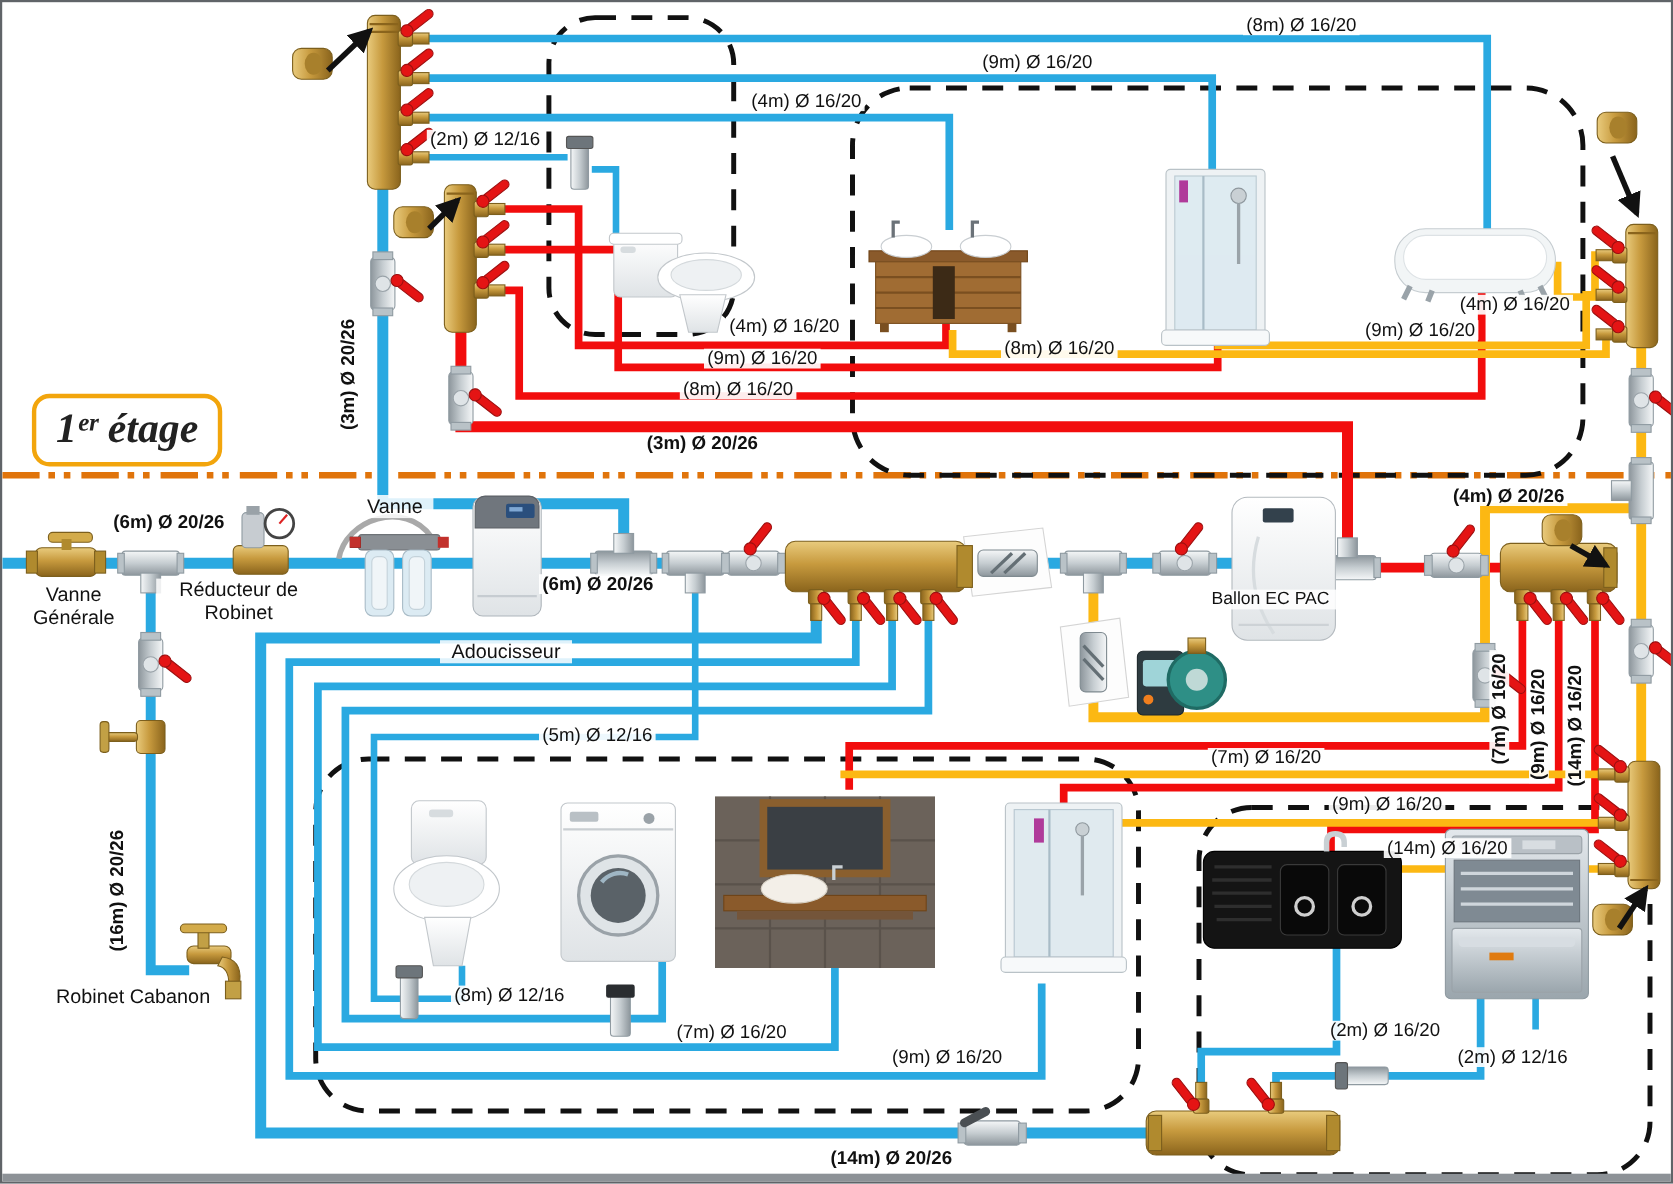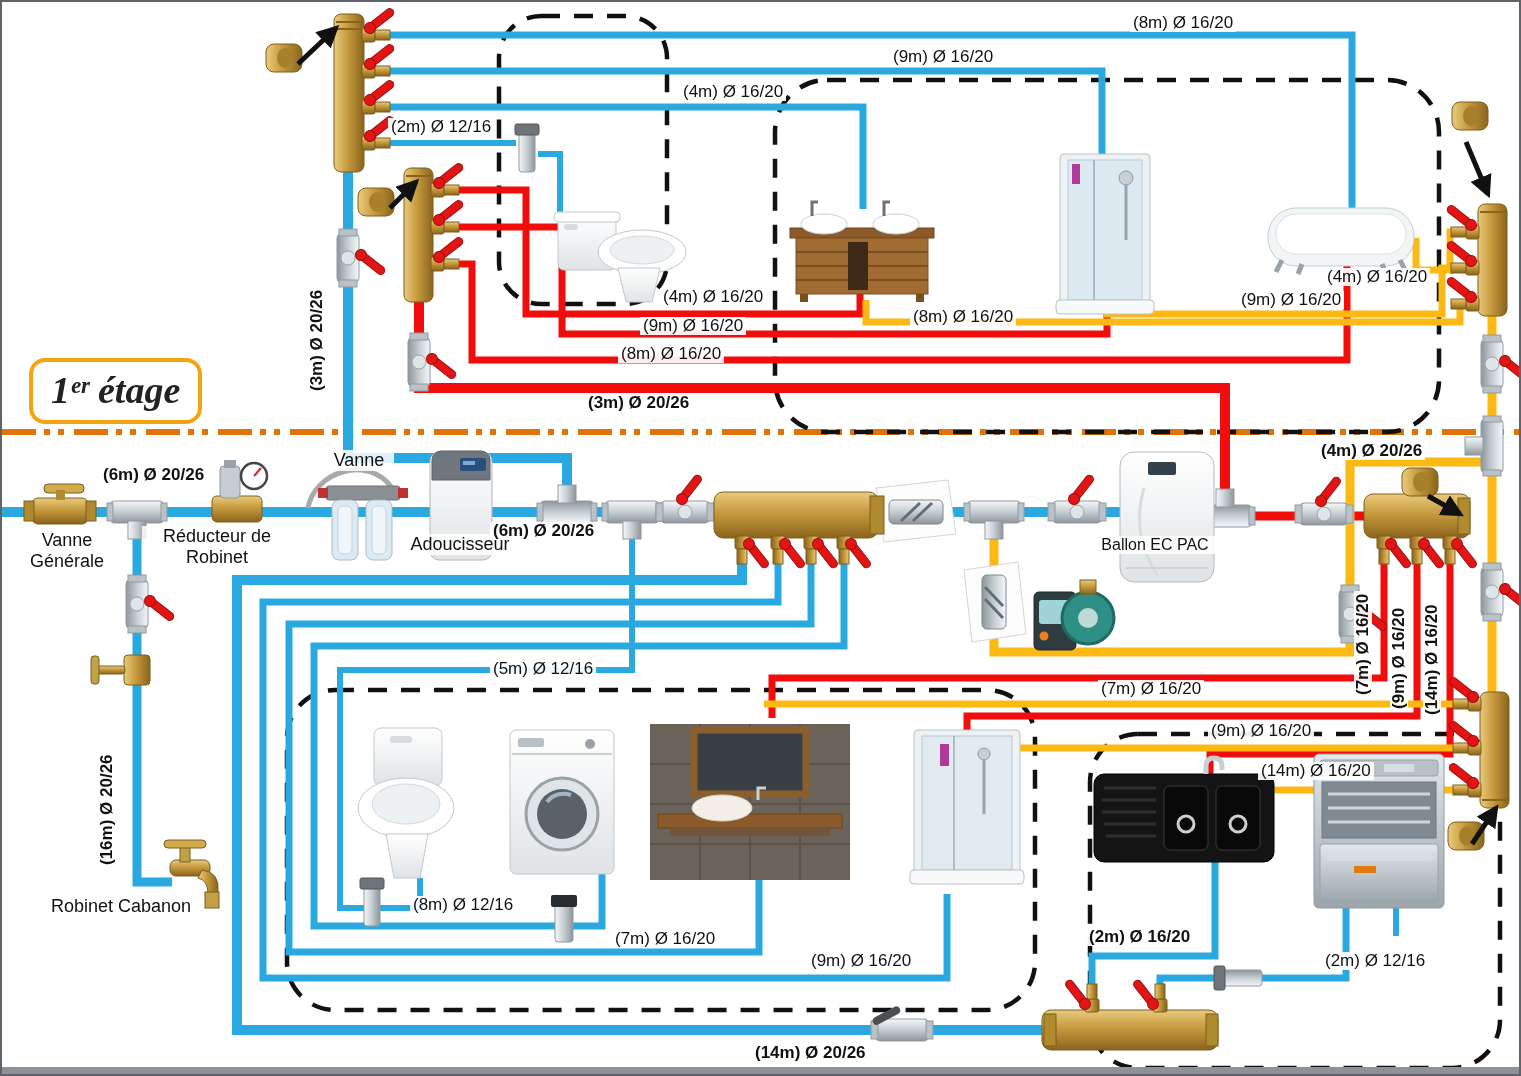--- a/index.html
+++ b/index.html
@@ -415,21 +415,21 @@
   </g>
 </svg>
 
 <div class="badge" style="left:27px;top:356px;">1ᵉʳ étage</div>
 
 <div class="eq" style="left:10px;top:528px;width:110px;">Vanne
 Générale</div>
 <div class="eq" style="left:140px;top:524px;width:150px;">Réducteur de
 Robinet</div>
 <div class="eq" style="left:322px;top:448px;width:70px;">Vanne</div>
-<div class="eq" style="left:398px;top:532px;width:120px;">Adoucisseur</div>
+<div class="eq" style="left:398px;top:580px;width:120px;">Adoucisseur</div>
 <div class="eq" style="left:1086px;top:534px;width:134px;font-size:16px;">Ballon EC PAC</div>
 <div class="eq" style="left:39px;top:894px;width:160px;">Robinet Cabanon</div>
 
 <div class="pl" style="left:1128px;top:12px;">(8m) Ø 16/20</div>
 <div class="pl" style="left:888px;top:46px;">(9m) Ø 16/20</div>
 <div class="pl" style="left:678px;top:81px;">(4m) Ø 16/20</div>
 <div class="pl" style="left:386px;top:116px;">(2m) Ø 12/16</div>
 <div class="pl b v" style="left:306px;top:392px;">(3m) Ø 20/26</div>
 
 <div class="pl" style="left:658px;top:286px;">(4m) Ø 16/20</div>
@@ -449,17 +449,17 @@
 <div class="pl b v" style="left:1421px;top:716px;">(14m) Ø 16/20</div>
 
 <div class="pl" style="left:488px;top:658px;">(5m) Ø 12/16</div>
 <div class="pl" style="left:1096px;top:678px;">(7m) Ø 16/20</div>
 <div class="pl" style="left:1206px;top:720px;">(9m) Ø 16/20</div>
 <div class="pl" style="left:1256px;top:760px;">(14m) Ø 16/20</div>
 <div class="pl b v" style="left:96px;top:866px;">(16m) Ø 20/26</div>
 <div class="pl" style="left:408px;top:894px;">(8m) Ø 12/16</div>
 <div class="pl" style="left:610px;top:928px;">(7m) Ø 16/20</div>
 <div class="pl" style="left:806px;top:950px;">(9m) Ø 16/20</div>
-<div class="pl" style="left:1084px;top:926px;font-weight:bold;">(2m) Ø 16/20</div>
+<div class="pl" style="left:1204px;top:926px;">(2m) Ø 16/20</div>
 <div class="pl" style="left:1320px;top:950px;">(2m) Ø 12/16</div>
 <div class="pl b" style="left:750px;top:1042px;">(14m) Ø 20/26</div>
 
 </div>
 
 </body></html>

